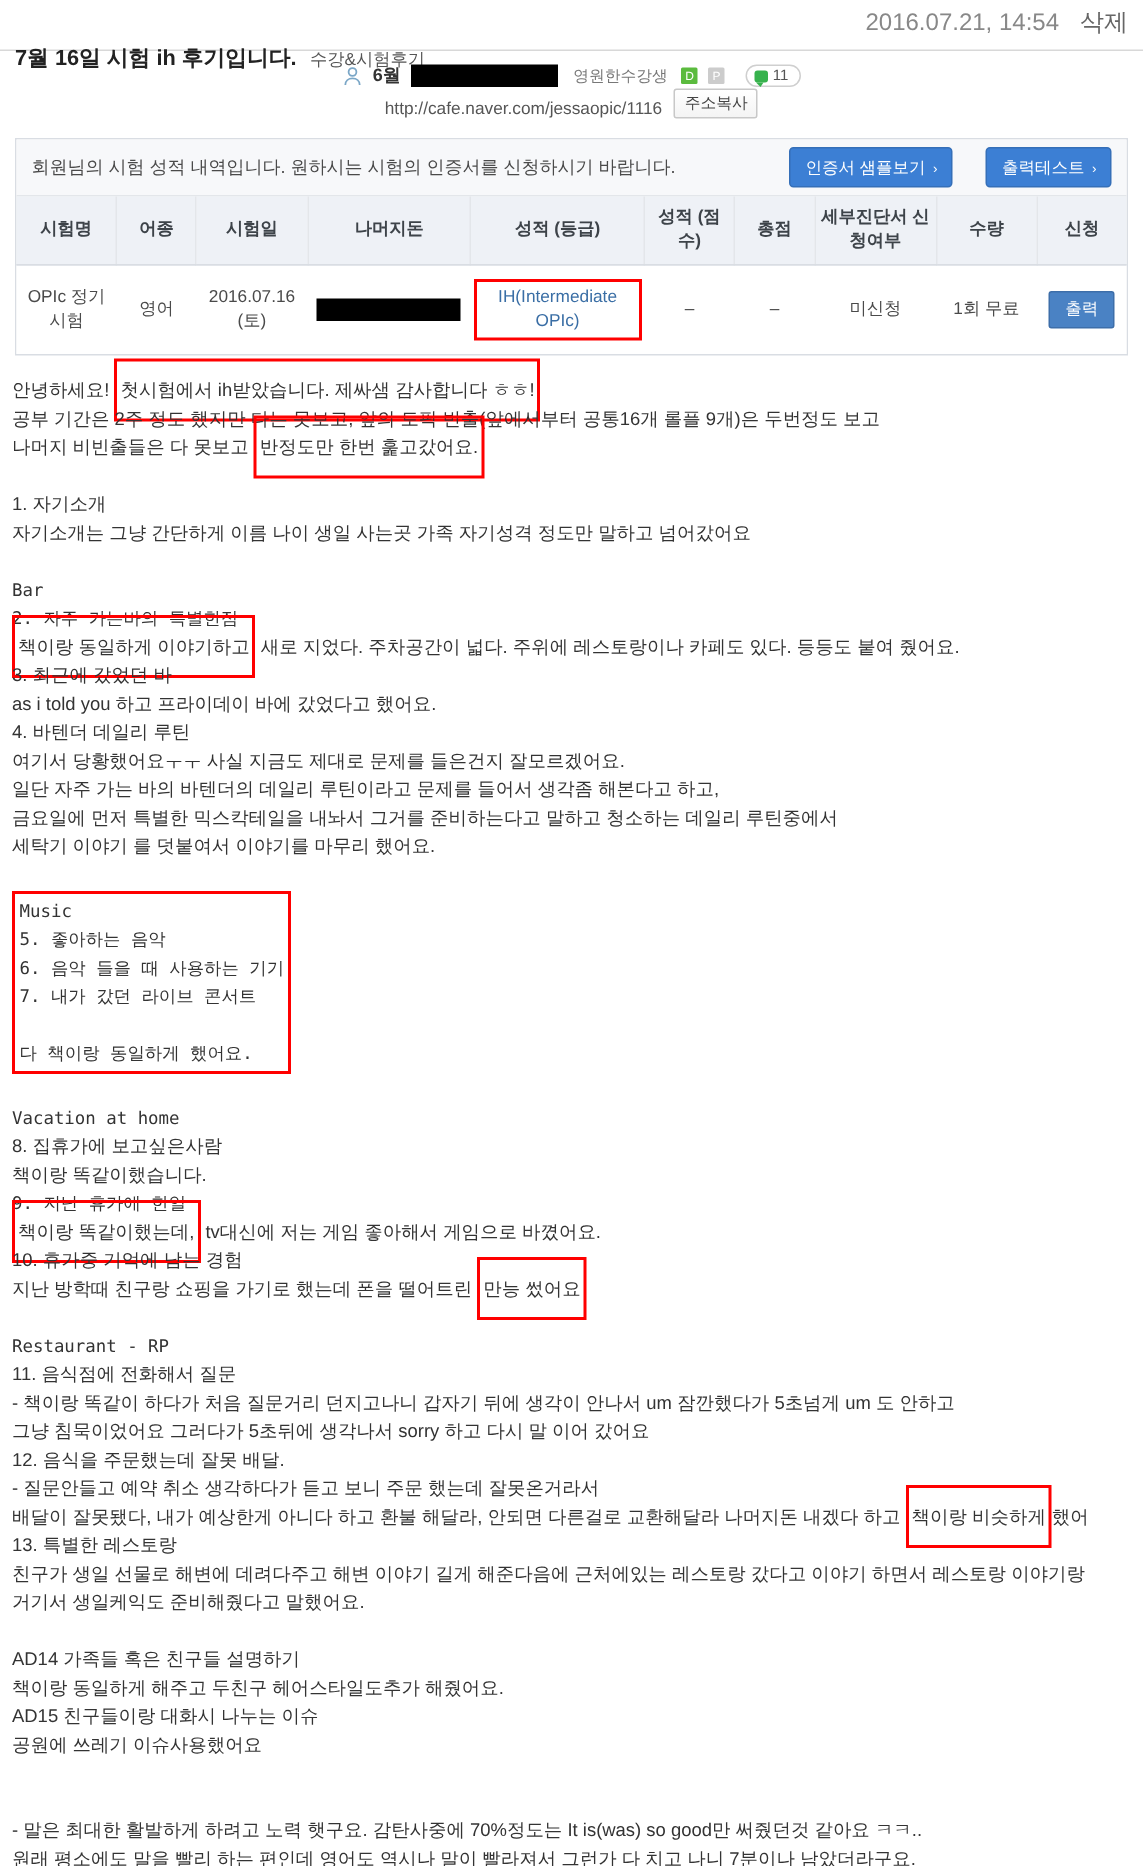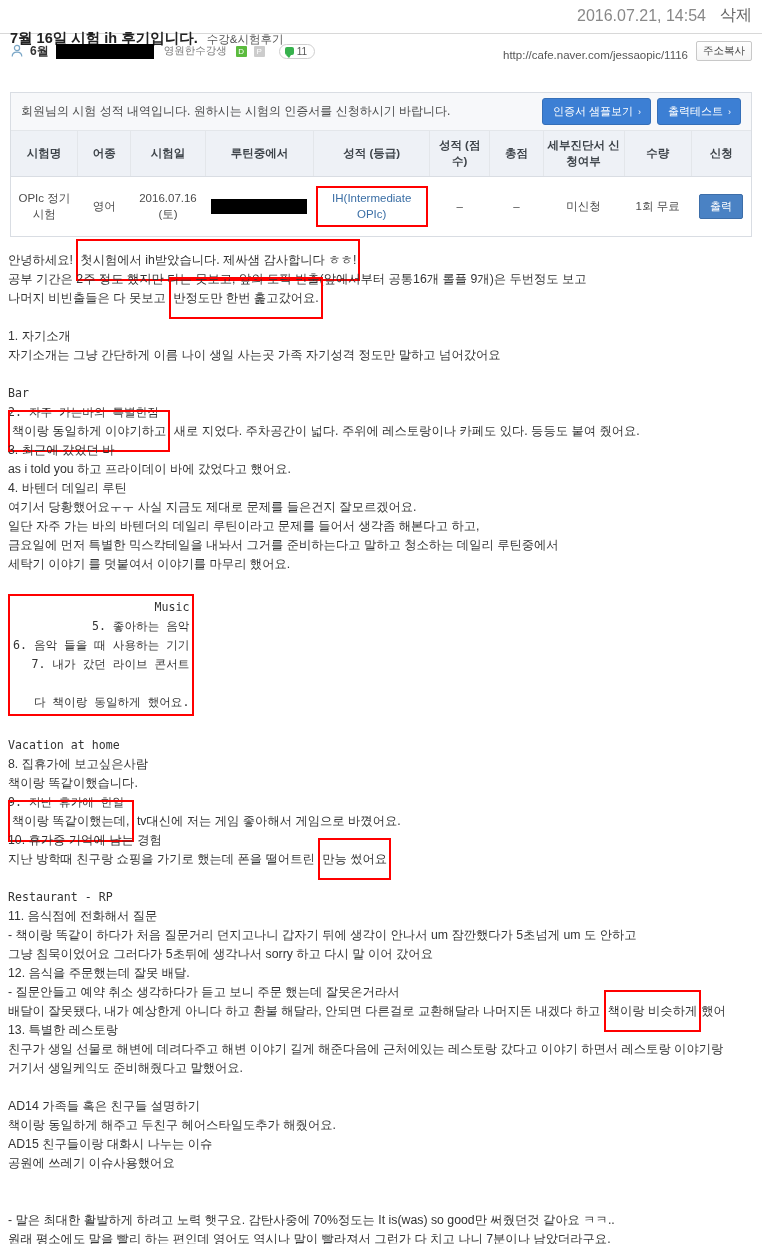--- a/index.html
+++ b/index.html
@@ -60,20 +60,21 @@
   .post-delete { color: #666666; }
 
   
   .author-row {
     display: flex;
     align-items: center;
     justify-content: space-between;
     padding: 8px 10px 10px 10px;
     box-sizing: border-box;
     height: 36px;
+    flex-direction: column;
   }
   .author-left {
     display: flex;
     align-items: center;
     gap: 6px;
   }
   .author-icon {
     width: 14px;
     height: 14px;
     position: relative;
@@ -185,21 +186,21 @@
     padding: 9px 10px;
     box-sizing: border-box;
     height: 38px;
   }
   .score-notice-text {
     font-size: 12px;
     color: #4a4a4a;
   }
   .notice-buttons {
     display: flex;
-    gap: 6px;
+    gap: 22px;
     margin-left: 33px;
   }
   .btn-blue {
     background: #3c7fd4;
     border: 1px solid #356fb8;
     color: #ffffff;
     font-size: 11px;
     border-radius: 3px;
     padding: 5px 9px 5px 10px;
     cursor: pointer;
@@ -269,21 +270,21 @@
   .mono {
     font-family: "DejaVu Sans Mono", "Liberation Mono", monospace;
     font-size: 11.6px;
   }
   .blk {
     border: 2px solid #ff0000;
     display: inline-block;
     padding: 2px 3px;
     margin: 1px 0;
   }
-  .blk .line { line-height: 18px; text-align: right; }
+  .blk .line { line-height: 18px; }
   .hl-inline {
     border: 2px solid #ff0000;
     padding: 12px 2px;
   }
   .spacer-line { height: 19px; }
 </style>
 </head>
 <body>
 
 <div class="page">
@@ -335,21 +336,21 @@
         </span>
       </span>
     </div>
 
     <table class="score-table">
       <thead>
         <tr>
           <th style="width:9%">시험명</th>
           <th style="width:7%">어종</th>
           <th style="width:10%">시험일</th>
-          <th style="width:15%">루틴중에서</th>
+          <th style="width:15%">나머지돈</th>
           <th style="width:16%">성적
 (등급)</th>
           <th style="width:8%">성적
 (점수)</th>
           <th style="width:7%">총점</th>
           <th style="width:11%">세부진단서
 신청여부</th>
           <th style="width:9%">수량</th>
           <th style="width:8%">신청</th>
         </tr>

